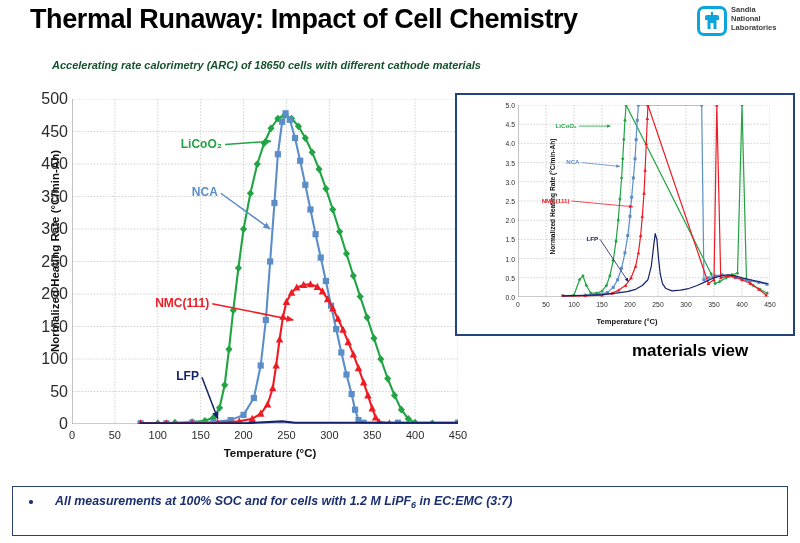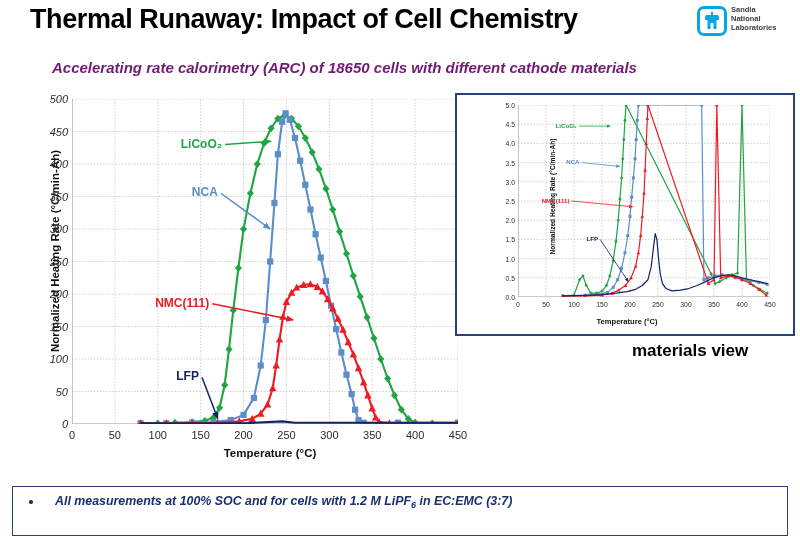--- a/index.html
+++ b/index.html
@@ -26,38 +26,38 @@
     border:3px solid #0aa5dc; border-radius:7px; background:#ffffff;
   }
   #logo-text {
     position:absolute; left:34px; top:0px; width:66px;
     font-size:7.5px; line-height:9.2px; font-weight:bold; color:#3b3b3b;
   }
 
   
   #subtitle {
     position:absolute; left:52px; top:59px;
-    font-size:15px; font-style:italic; font-weight:bold;
-    color:#701a75; white-space:nowrap;
+    font-size:11px; font-style:italic; font-weight:bold;
+    color:#14532d; white-space:nowrap;
   }
 
   
   #main-chart { position:absolute; left:10px; top:95px; width:460px; height:380px; }
   #main-ylabel {
     position:absolute; left:-105px; top:150px; width:300px;
     transform:rotate(-90deg); transform-origin:center center;
     text-align:center; font-size:11.5px; font-weight:bold; color:#111;
   }
   #main-xlabel {
     position:absolute; left:60px; top:352px; width:400px;
     text-align:center; font-size:11.5px; font-weight:bold; color:#111;
   }
   .m-ytick {
     position:absolute; right:calc(100% + 4px); transform:translateY(-50%);
-    font-size:11px; color:#2b2b2b; white-space:nowrap;font-style:italic;
+    font-size:16px; color:#2b2b2b; white-space:nowrap;
   }
   .m-xtick {
     position:absolute; top:calc(100% + 5px); transform:translateX(-50%);
     font-size:11px; color:#2b2b2b;
   }
   #main-plot {
     position:absolute; left:62px; top:4px; width:386px; height:325px;
   }
   #main-svg { position:absolute; left:0; top:0; }
 

